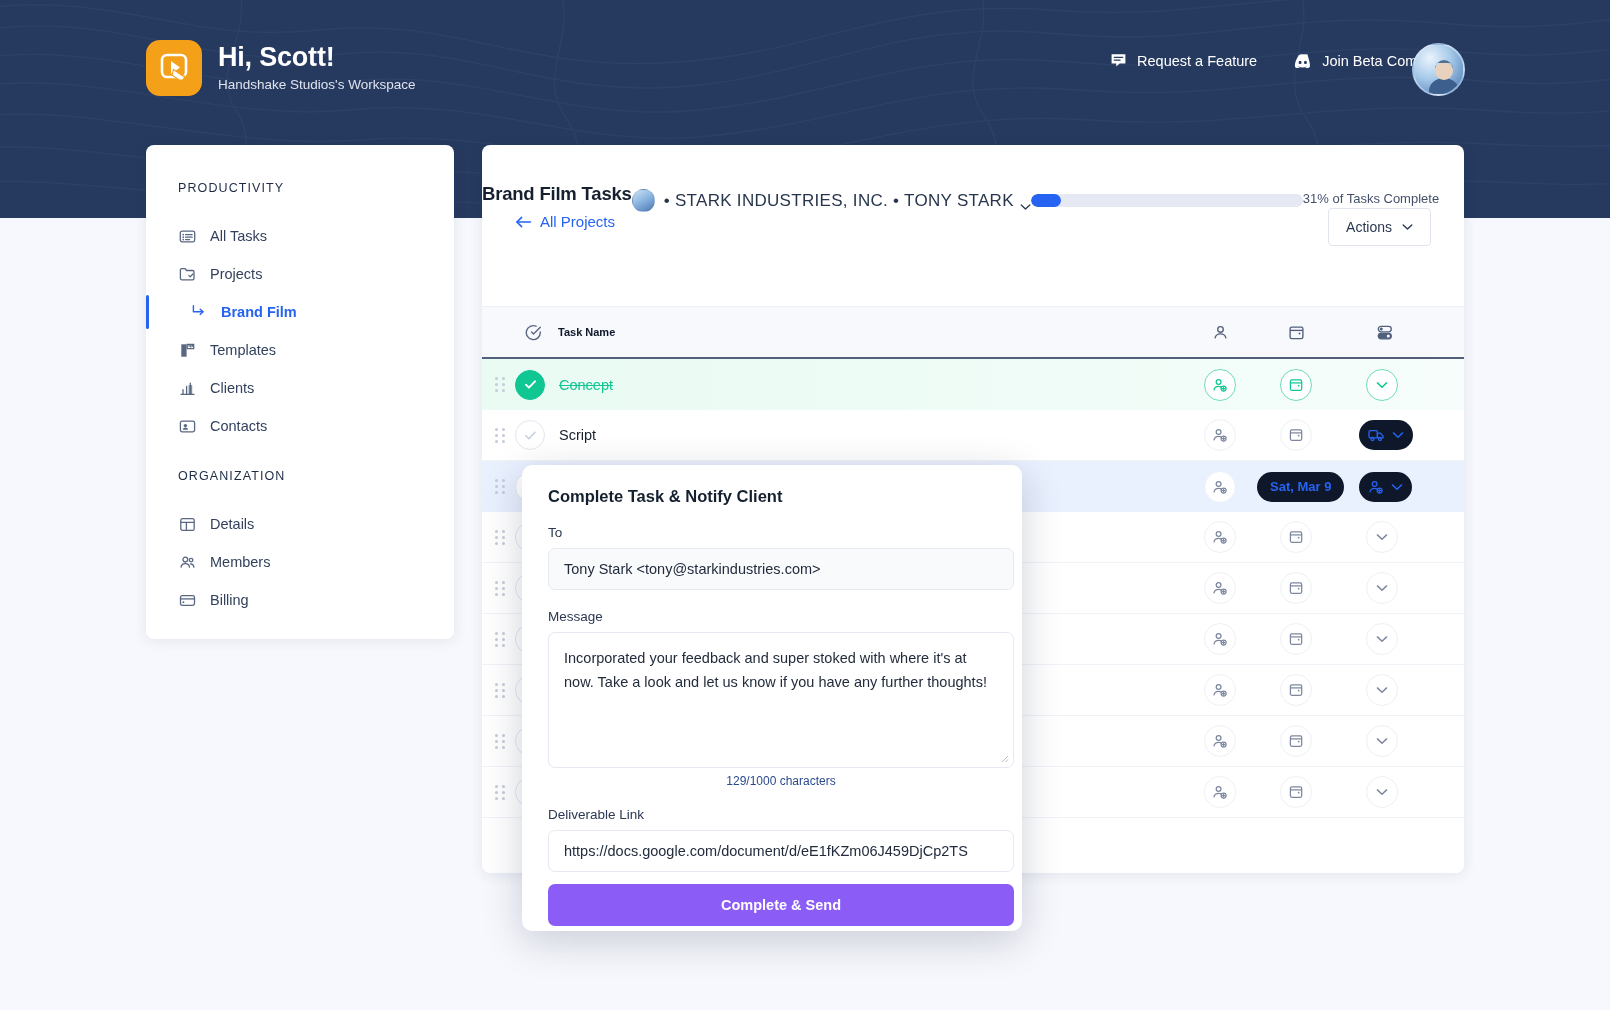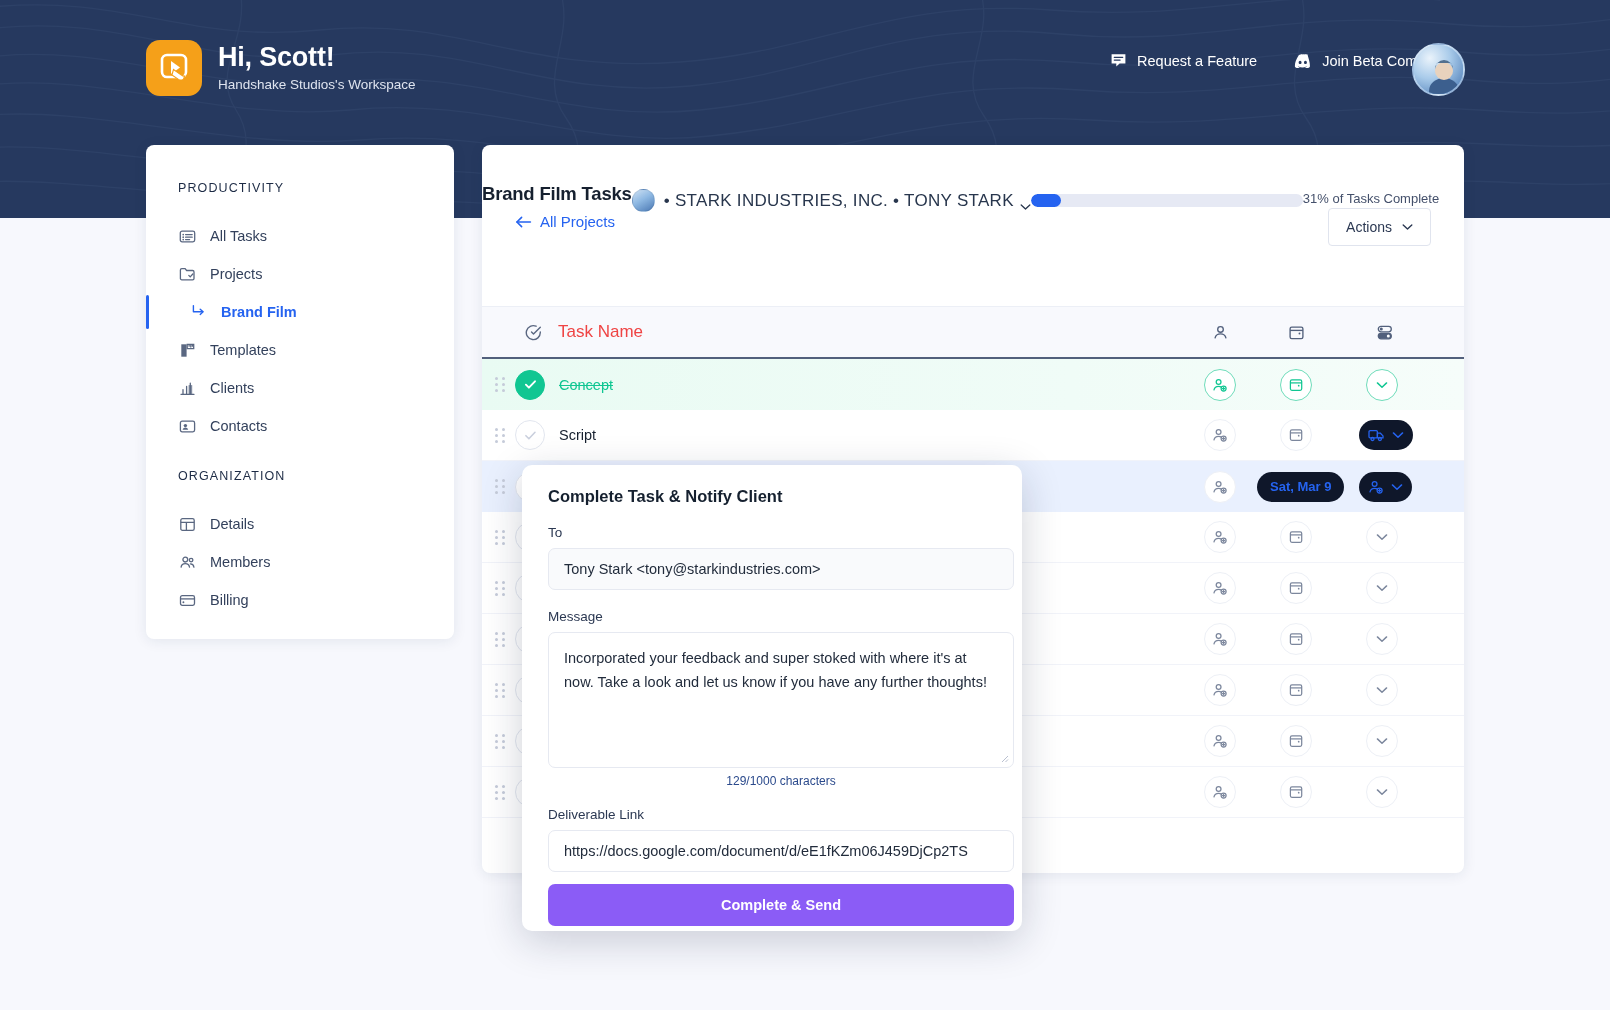--- a/index.html
+++ b/index.html
@@ -124,21 +124,21 @@
     font-size: 14px; color: #2b3852; cursor: pointer;
   }
 
   
   .tbl-head {
     height: 53px; background: #f8f9fd;
     border-top: 1px solid #eceff6; border-bottom: 2px solid #52607c;
     display: flex; align-items: center; position: relative;
   }
   .th-check { position: absolute; left: 43px; display: flex; }
-  .th-name { position: absolute; left: 76px; font-size: 17px; color: #ef4444; }
+  .th-name { position: absolute; left: 76px; font-size: 11px; color: #0f172a; font-weight: bold; }
   .th-ico { position: absolute; display:flex; align-items:center; justify-content:center; }
   .th-assignee { left: 730px; }
   .th-date { left: 806px; }
   .th-status { left: 894px; }
 
   .row {
     height: 51px; position: relative;
     border-bottom: 1px solid #f1f3f9;
     display: flex; align-items: center;
   }

